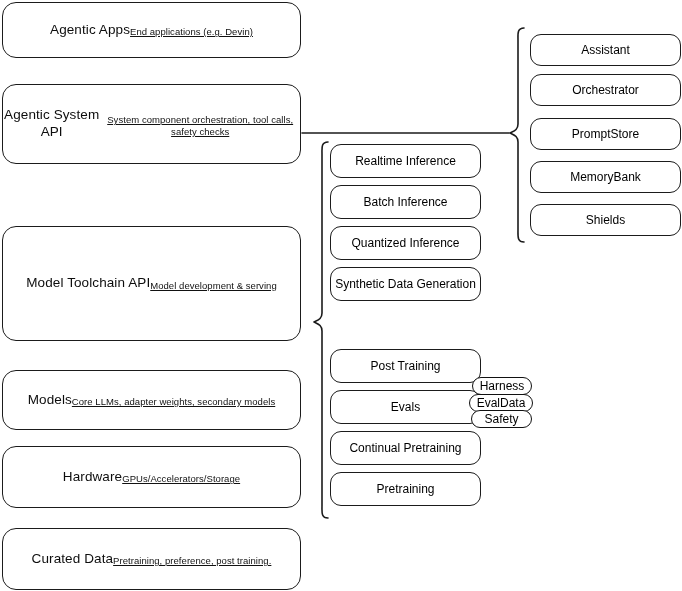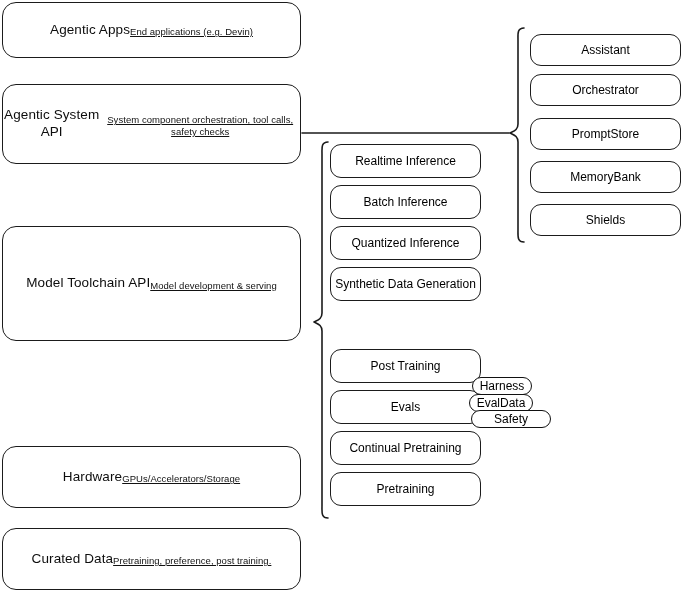--- a/index.html
+++ b/index.html
@@ -135,20 +135,24 @@
   <div class="rbox left-box" style="top:84px; height:80px;">
     <div class="layer-title">Agentic System API</div>
     <div class="layer-sub">System component orchestration, tool calls, safety checks</div>
   </div>
 
   <div class="rbox left-box" style="top:226px; height:115px;">
     <div class="layer-title">Model Toolchain API</div>
     <div class="layer-sub">Model development &amp; serving</div>
   </div>
 
+  <div class="rbox left-box" style="top:370px; height:60px;">
+    <div class="layer-title">Models</div>
+    <div class="layer-sub">Core LLMs, adapter weights, secondary models</div>
+  </div>
 
   <div class="rbox left-box" style="top:446px; height:62px;">
     <div class="layer-title">Hardware</div>
     <div class="layer-sub">GPUs/Accelerators/Storage</div>
   </div>
 
   <div class="rbox left-box" style="top:528px; height:62px;">
     <div class="layer-title">Curated Data</div>
     <div class="layer-sub">Pretraining, preference, post training.</div>
   </div>
@@ -177,21 +181,21 @@
   <div class="rbox mid-box" style="top:472px;">
     <div class="label">Pretraining</div>
   </div>
 
   <div class="pill" style="left:472px; top:377px; width:60px;">
     <span>Harness</span>
   </div>
   <div class="pill" style="left:469px; top:394px; width:64px;">
     <span>EvalData</span>
   </div>
-  <div class="pill" style="left:471px; top:410px; width:80px;">
+  <div class="pill" style="left:471px; top:410px; width:61px;">
     <span>Safety</span>
   </div>
 
   <div class="rbox right-box" style="top:34px;">
     <div class="label">Assistant</div>
   </div>
   <div class="rbox right-box" style="top:74px;">
     <div class="label">Orchestrator</div>
   </div>
   <div class="rbox right-box" style="top:118px;">

